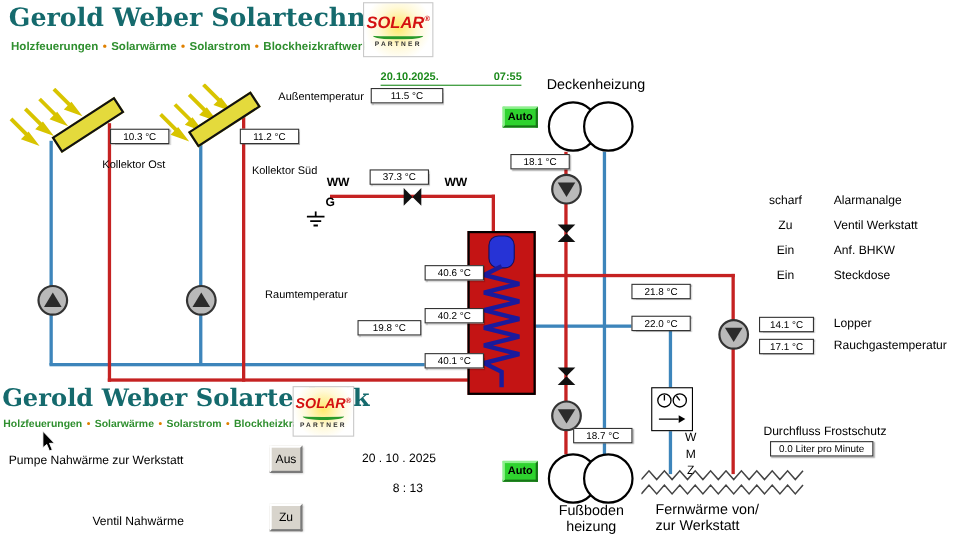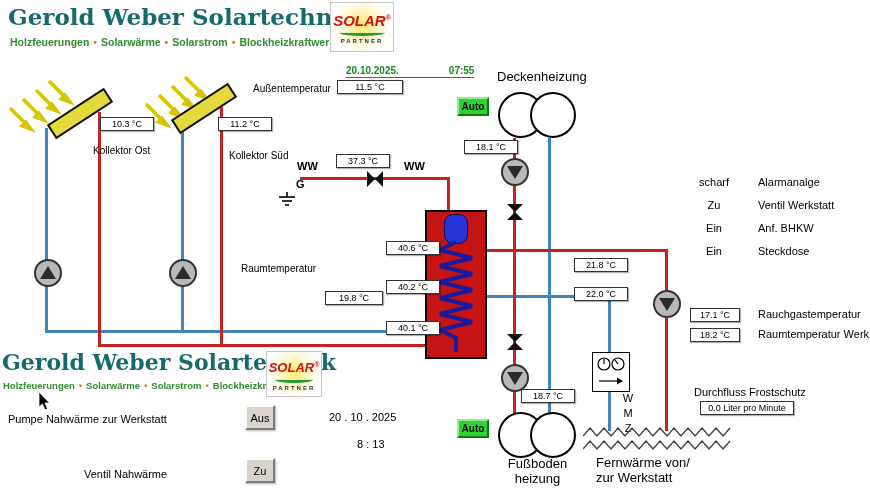--- a/index.html
+++ b/index.html
@@ -220,27 +220,27 @@
         <span class="slab">Ventil Werkstatt</span>
       </div>
     <div class="srow" style="top:46px;">
         <span class="sval">Ein</span>
         <span class="slab">Anf. BHKW</span>
       </div>
     <div class="srow" style="top:69px;">
         <span class="sval">Ein</span>
         <span class="slab">Steckdose</span>
       </div>
+    <div class="srow" style="top:112px;">
+        <span class="sval boxed">14.1 °C</span>
+        <span class="slab">Lopper</span>
+      </div>
     <div class="srow" style="top:132px;">
         <span class="sval boxed">17.1 °C</span>
         <span class="slab">Rauchgastemperatur</span>
-      </div>
-    <div class="srow" style="top:152px;">
-        <span class="sval boxed">18.2 °C</span>
-        <span class="slab">Raumtemperatur Werk</span>
       </div>
   </div>
 
   <div class="valve-v" style="left:506px;top:334px;">
       <div class="t"></div>
       <div class="b"></div>
     </div>
   <div class="pump" style="left:501px;top:364px;">
       <div class="tri-down"></div>
     </div>

